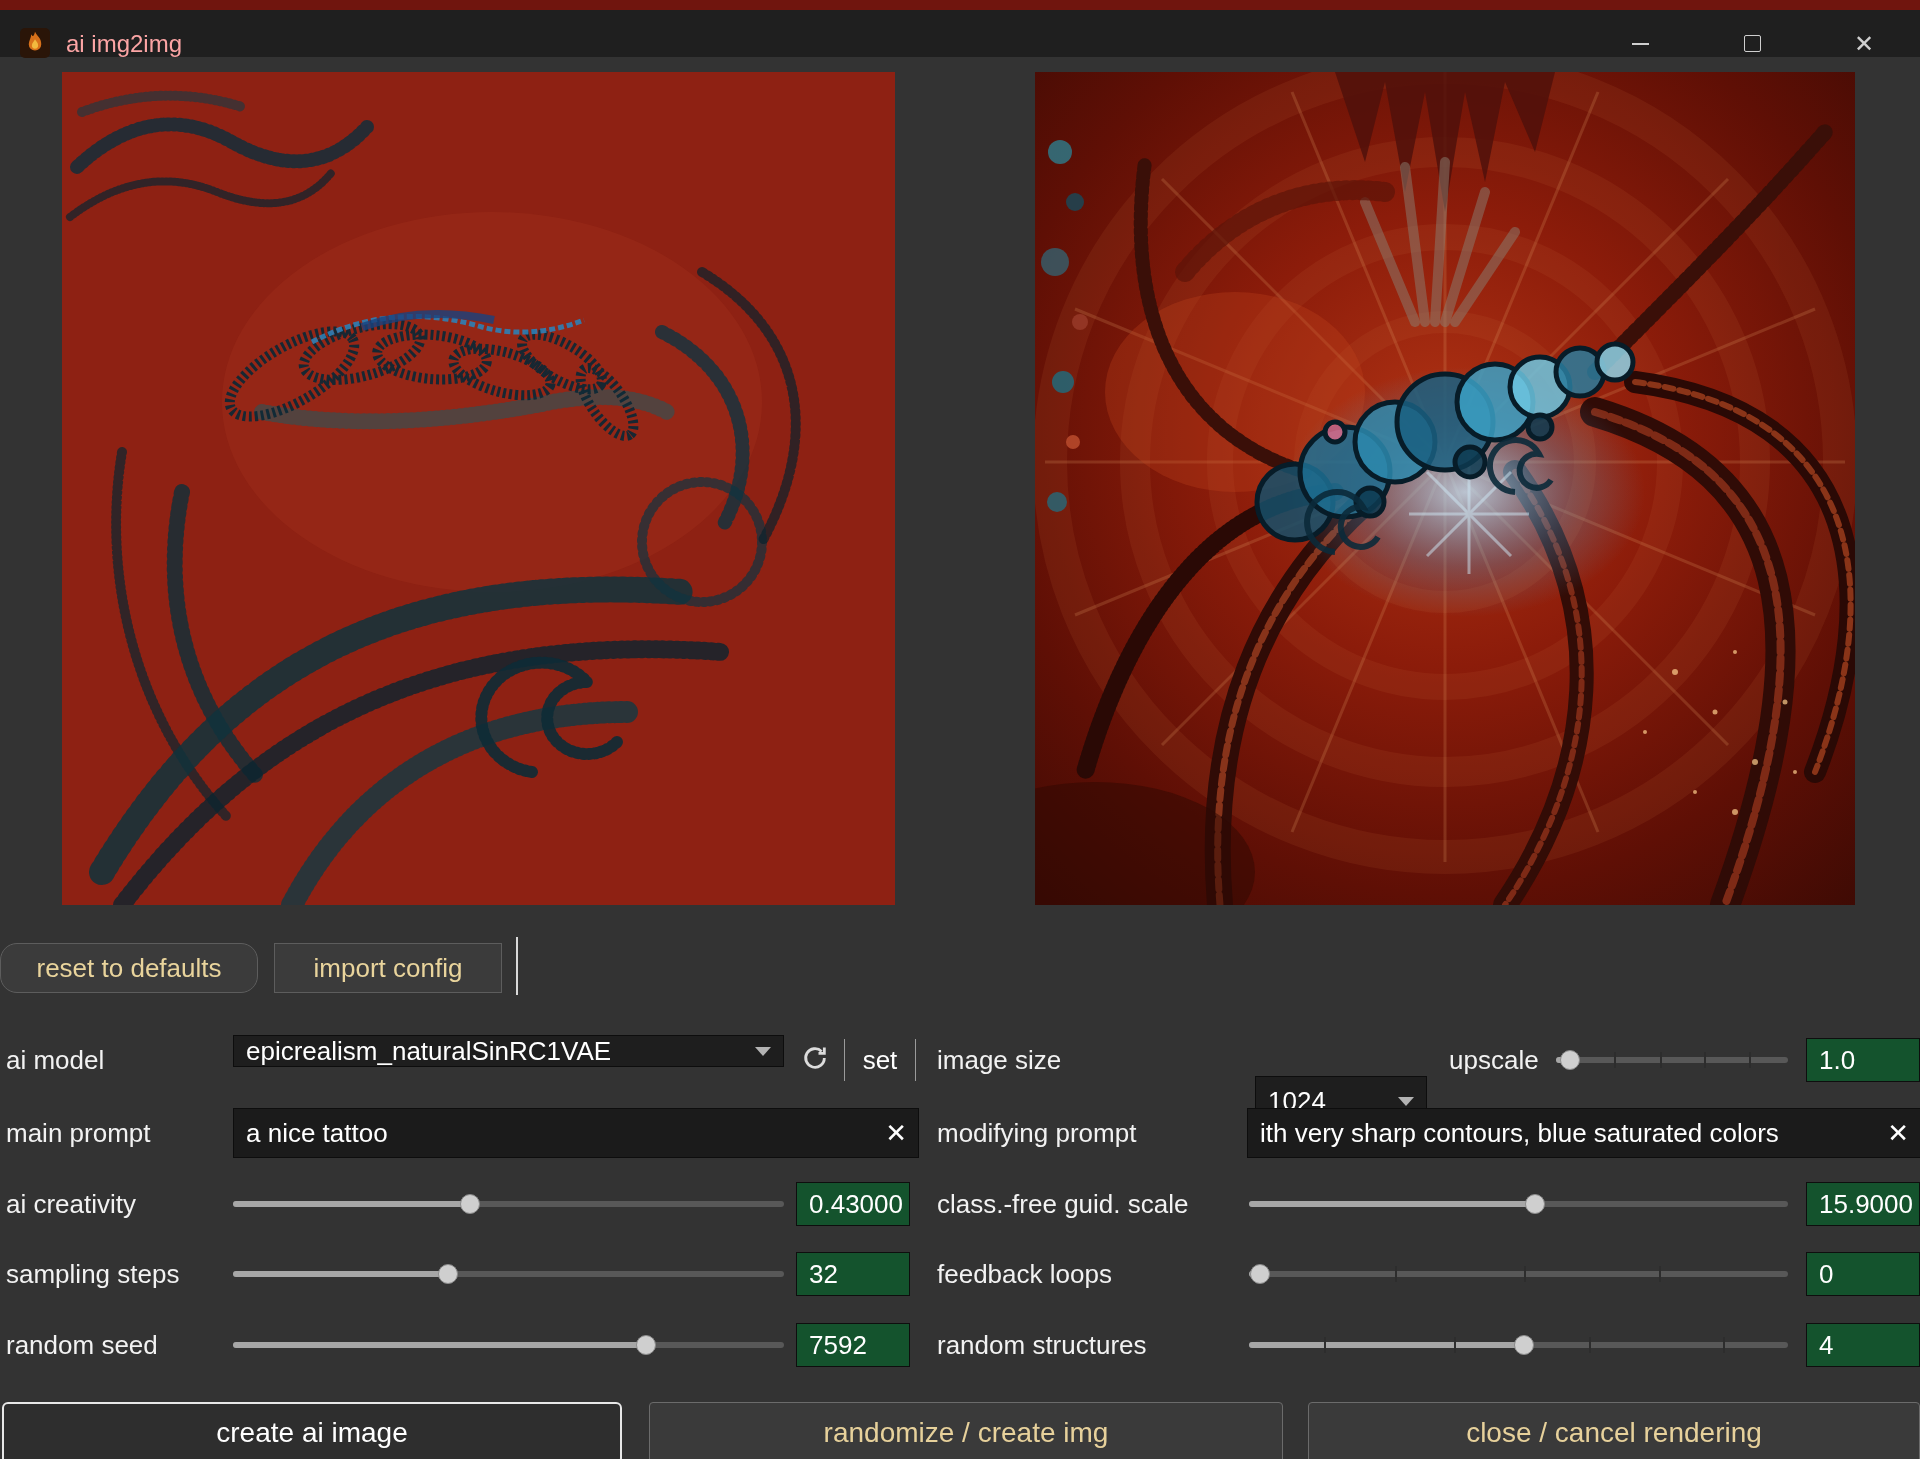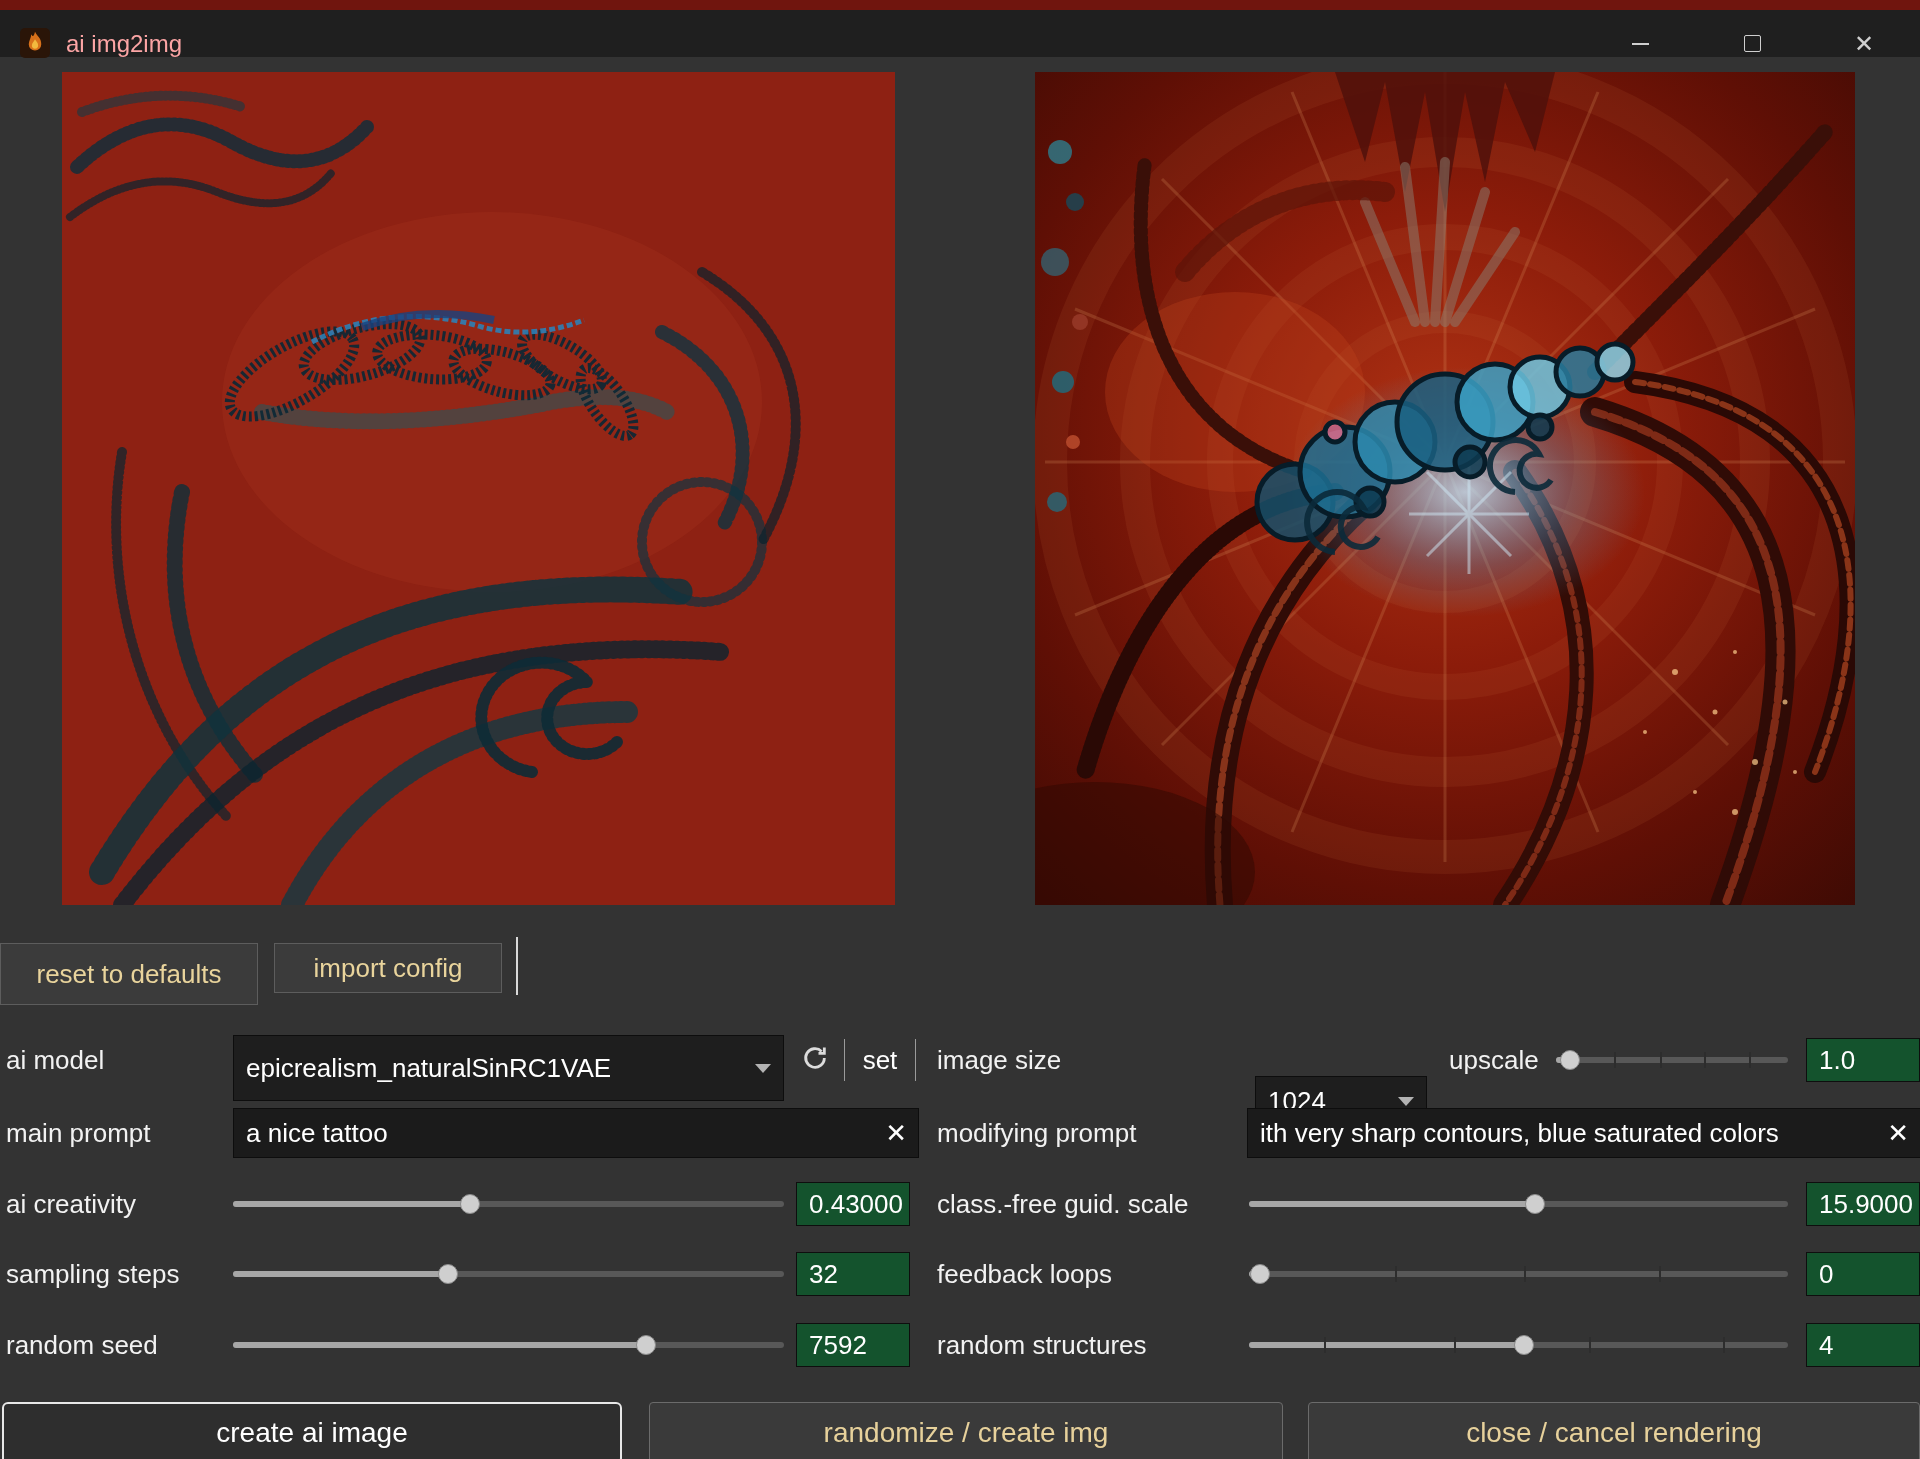--- a/index.html
+++ b/index.html
@@ -20,21 +20,21 @@
   .max-glyph{width:15px;height:15px;border:1px solid #cfcfcf;border-radius:2px;}
   .close-glyph{color:#cfcfcf;font-size:24px;line-height:1;}
   
   .img-box{position:absolute;overflow:hidden;}
   #image-input{left:62px;top:72px;width:833px;height:833px;}
   #image-output{left:1035px;top:72px;width:820px;height:833px;}
   .img-box svg{display:block;width:100%;height:100%;}
   
   .cfg-btn{position:absolute;background:#3b3b3b;border:1px solid #5d5d5d;color:#e9d49c;
     font-size:26px;display:flex;align-items:center;justify-content:center;cursor:pointer;box-sizing:border-box;}
-  #reset-btn{left:0;top:943px;width:258px;height:62px;}
+  #reset-btn{left:0;top:943px;width:258px;height:50px;border-radius:17px;}
   #import-btn{left:274px;top:943px;width:228px;height:50px;}
   #config-divider{position:absolute;left:516px;top:937px;width:2px;height:58px;background:#d9d9d9;}
   
   .lbl{position:absolute;font-size:26px;color:#f2f2f2;white-space:nowrap;}
   #lbl-ai-model{left:6px;top:1035px;line-height:50px;}
   #lbl-main-prompt{left:6px;top:1108px;line-height:50px;}
   #lbl-ai-creativity{left:6px;top:1181px;line-height:46px;}
   #lbl-sampling{left:6px;top:1251px;line-height:46px;}
   #lbl-seed{left:6px;top:1322px;line-height:46px;}
   #lbl-image-size{left:937px;top:1035px;line-height:50px;}
@@ -42,21 +42,21 @@
   #lbl-mod-prompt{left:937px;top:1108px;line-height:50px;}
   #lbl-cfg{left:937px;top:1181px;line-height:46px;}
   #lbl-feedback{left:937px;top:1251px;line-height:46px;}
   #lbl-structures{left:937px;top:1322px;line-height:46px;}
   
   .select{position:absolute;background:#1e1e1e;border:1px solid #0d0d0d;color:#ffffff;
     font-size:26px;display:flex;align-items:center;padding:0 12px;box-sizing:border-box;cursor:pointer;}
   .select .val{flex:1;overflow:hidden;white-space:nowrap;}
   .chevron{width:0;height:0;border-left:8px solid transparent;border-right:8px solid transparent;
     border-top:9px solid #b3b3b3;margin-left:8px;}
-  #model-select{left:233px;top:1035px;width:551px;height:66px;}
+  #model-select{left:233px;top:1035px;width:551px;height:32px;}
   #size-select{left:1255px;top:1035px;width:172px;height:50px;margin-top:41px;}
   
   .inline-btn{position:absolute;display:flex;align-items:center;justify-content:center;cursor:pointer;background:transparent;}
   #refresh-btn{left:790px;top:1035px;width:50px;height:50px;}
   #set-btn{left:848px;top:1035px;width:64px;height:50px;color:#ffffff;font-size:26px;}
   .vline{position:absolute;width:1px;background:#9a9a9a;}
   #vline-a{left:844px;top:1039px;height:42px;}
   #vline-b{left:915px;top:1039px;height:42px;}
   
   .input-wrap{position:absolute;}

